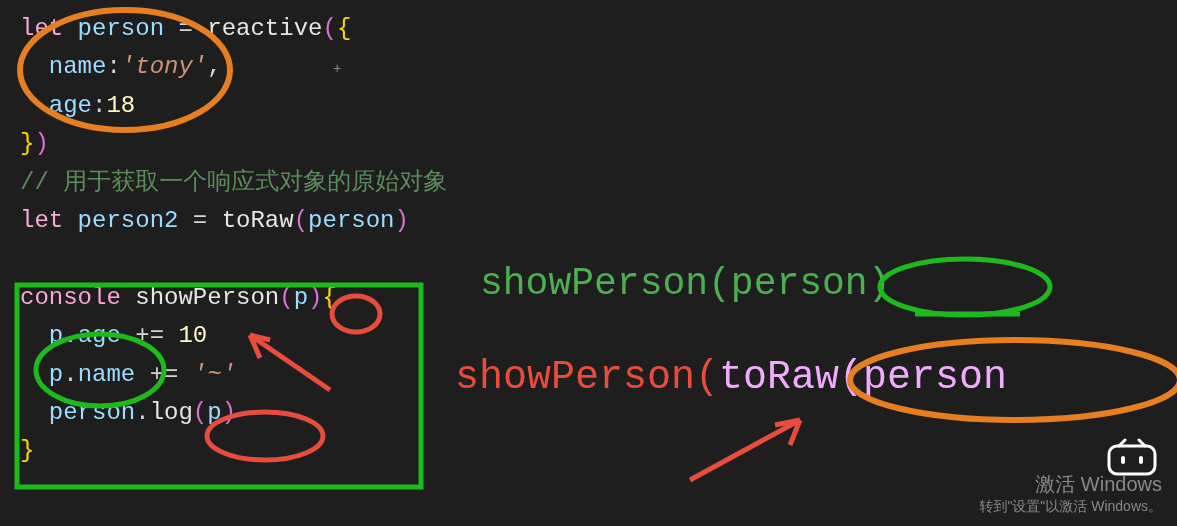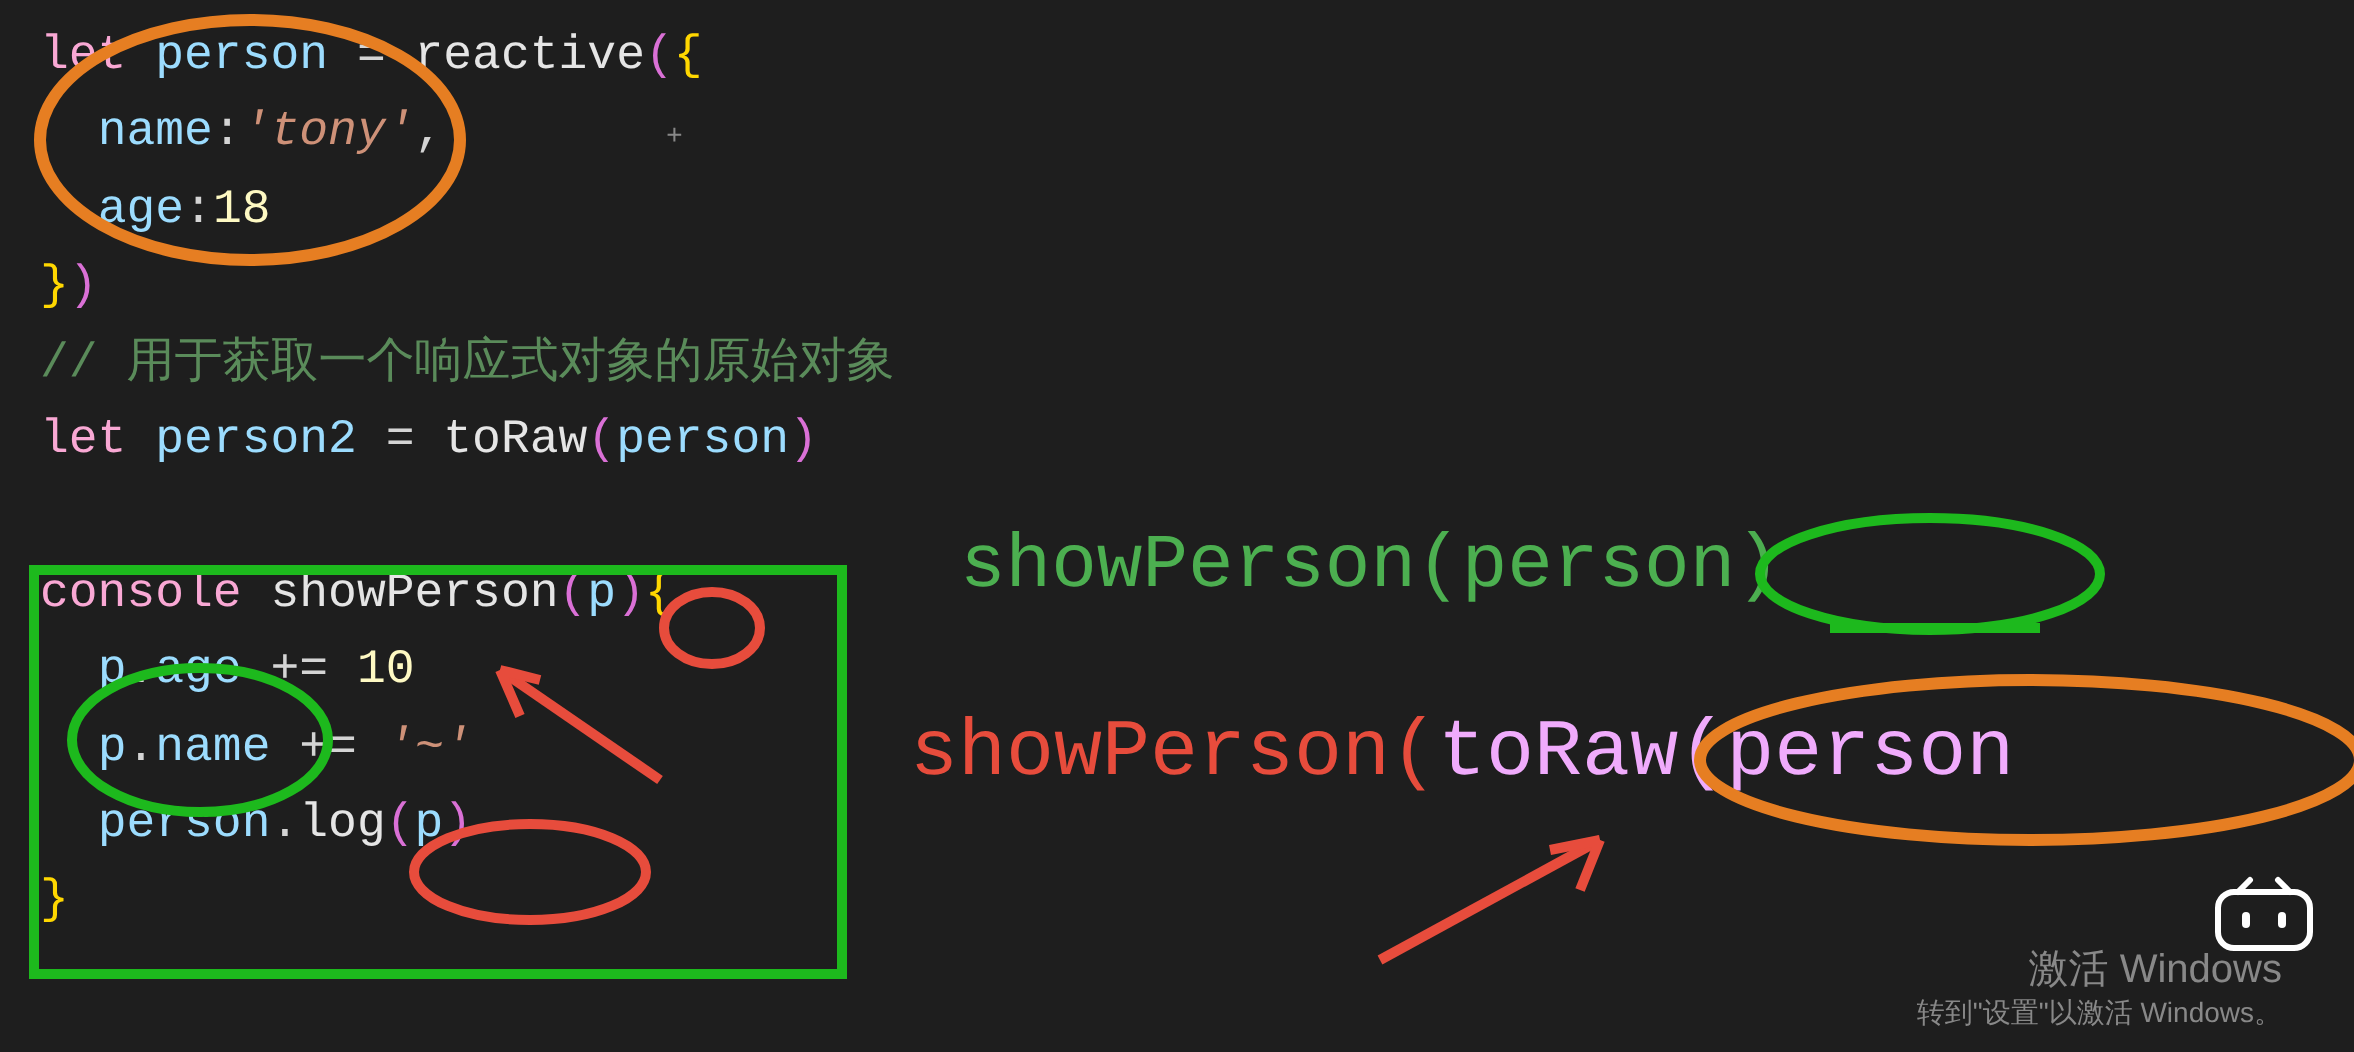--- a/index.html
+++ b/index.html
@@ -50,21 +50,21 @@
     font-family: Liberation Mono, monospace;
     font-size: 38px;
     font-weight: 500;
   }
   .label-green { color: #4CAF50; }
   .label-red { color: #e74c3c; }
   .label-yellow { color: #f0abfc; }
 
   .watermark {
     position: absolute;
-    right: 36px;
+    right: 15px;
     bottom: 10px;
     text-align: right;
     color: #888;
     font-family: 'Microsoft YaHei', sans-serif;
   }
   .watermark .l1 { font-size: 20px; }
   .watermark .l2 { font-size: 14px; }
 
   .video-icon {
     position: absolute;

